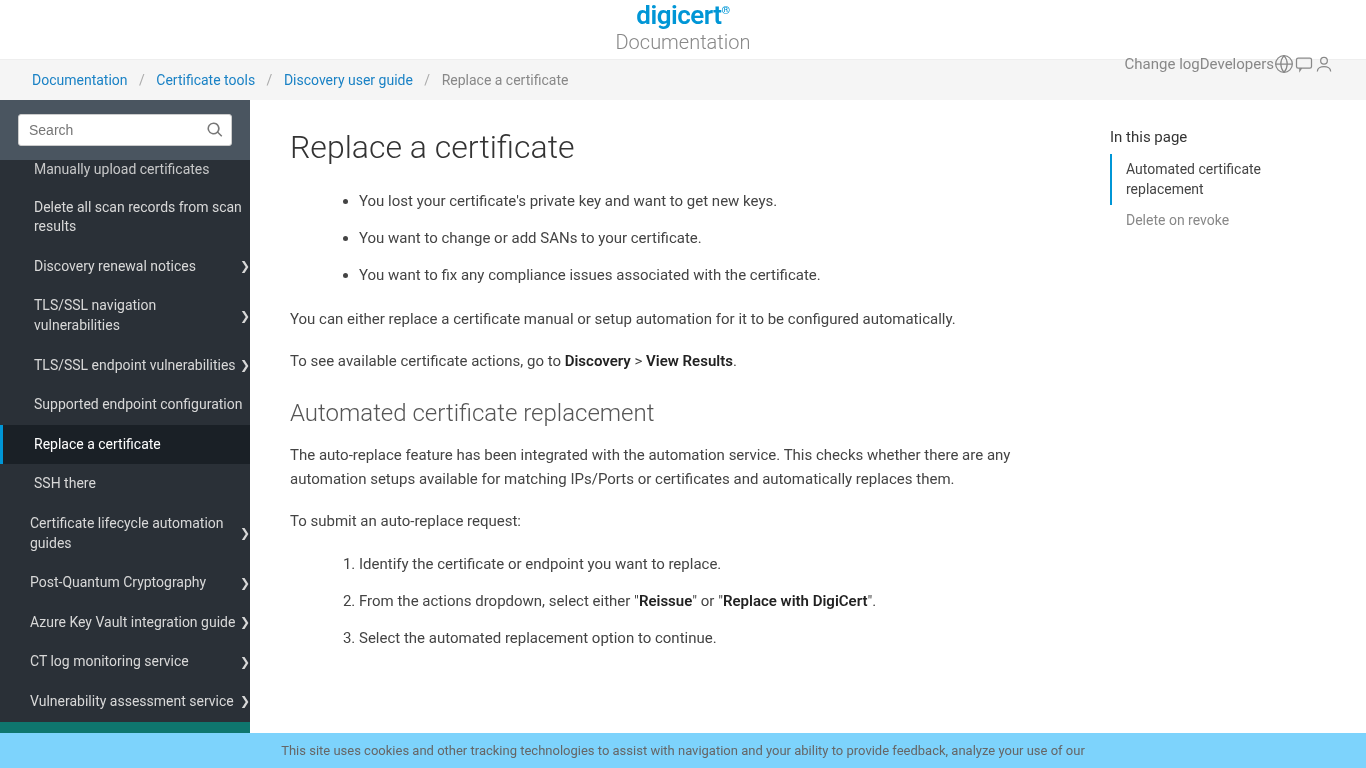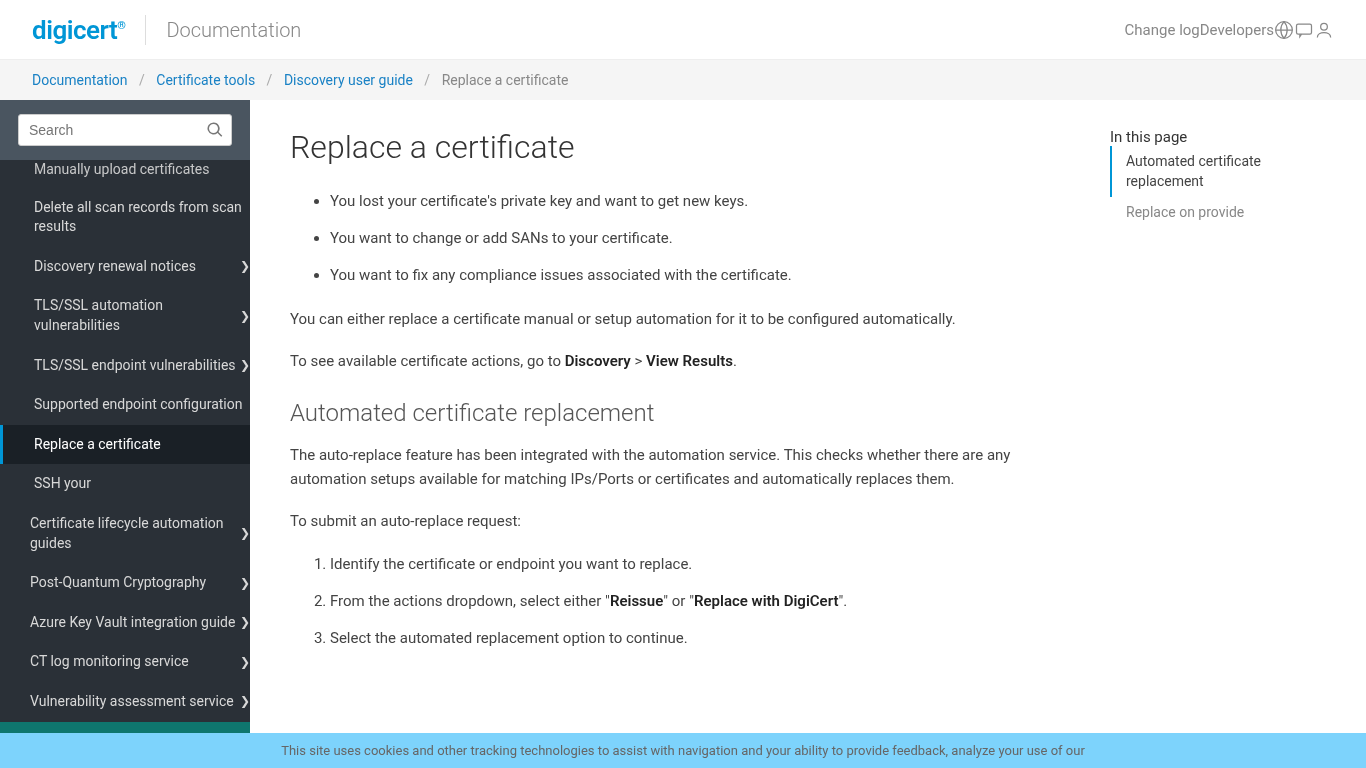--- a/index.html
+++ b/index.html
@@ -1,19 +1,19 @@
 <!DOCTYPE html>
 <html><head>
 <meta charset="utf-8">
 <style>
 * { margin: 0; padding: 0; box-sizing: border-box; }
 body { font-family: -apple-system, BlinkMacSystemFont, "Segoe UI", Roboto, Helvetica, Arial, sans-serif; font-size: 15px; color: #333; background: #fff; overflow: hidden; width: 1366px; height: 768px; }
 
 
-.header { height: 60px; display: flex; align-items: center; padding: 0 32px; border-bottom: 1px solid #eee; background: #fff; }
+.header { height: 60px; display: flex; align-items: center; padding: 0 32px; border-bottom: 1px solid #eee; background: #fff; flex-direction: column; }
 .logo { color: #0096d6; font-size: 26px; font-weight: 600; letter-spacing: -0.5px; }
 .logo-reg { font-size: 11px; vertical-align: super; }
 .header-divider { width: 1px; height: 30px; background: #ddd; margin: 0 20px; }
 .header-title { color: #888; font-size: 20px; font-weight: 300; }
 .header-right { margin-left: auto; display: flex; align-items: center; }
 .header-link { color: #888; font-size: 15px; text-decoration: none; cursor: pointer; }
 .header-icon { color: #888; cursor: pointer; display: flex; align-items: center; }
 
 
 .breadcrumb-bar { background: #f5f5f5; padding: 12px 32px; font-size: 14px; }
@@ -38,26 +38,26 @@
 .chevron { color: #d8d8d8; font-size: 12px; }
 .nav-section { padding: 12px 18px; color: #fff; font-size: 16px; background: #0f766e; }
 
 
 .content-wrap { flex: 1; display: flex; overflow-y: auto; }
 .main { flex: 1; padding: 28px 40px; max-width: 860px; }
 .main h1 { font-size: 32px; font-weight: 300; color: #333; margin-bottom: 22px; }
 .main h2 { font-size: 24px; font-weight: 300; color: #555; margin: 26px 0 16px; }
 .main p { color: #444; line-height: 1.6; margin-bottom: 18px; font-size: 15px; }
 .main ul, .main ol { margin: 0 0 18px 40px; color: #444; line-height: 1.8; font-size: 15px; }
-.main li { margin-bottom: 10px; }
+.main li { margin-bottom: 10px; margin-left: 29px; }
 .main b { font-weight: 600; color: #222; }
 
 
 .toc { width: 200px; padding: 28px 20px 0 0; flex-shrink: 0; }
-.toc-title { font-size: 15px; color: #333; margin-bottom: 0; font-weight: 400; }
+.toc-title { font-size: 15px; color: #333; margin-bottom: 8px; font-weight: 400; }
 .toc-item { display: block; padding: 6px 0 6px 14px; font-size: 14px; color: #888; text-decoration: none; border-left: 2px solid transparent; cursor: pointer; line-height: 1.4; }
 .toc-item.active { color: #444; border-left-color: #0096d6; }
 
 
 .cookie-bar { position: fixed; bottom: 0; left: 0; right: 0; background: #7dd3fc; padding: 10px 40px; font-size: 13px; color: #666; text-align: center; }
 
 svg { display: block; }
 </style>
 </head>
 <body>
@@ -118,35 +118,35 @@
           <span>Manually upload certificates</span>
         </div>
       <div class="nav-item sub">
           <span>Delete all scan records from scan results</span>
         </div>
       <div class="nav-item sub">
           <span>Discovery renewal notices</span>
           <span class="chevron">❯</span>
         </div>
       <div class="nav-item sub">
-          <span>TLS/SSL automation vulnerabilities</span>
+          <span>TLS/SSL navigation vulnerabilities</span>
           <span class="chevron">❯</span>
         </div>
       <div class="nav-item sub">
           <span>TLS/SSL endpoint vulnerabilities</span>
           <span class="chevron">❯</span>
         </div>
       <div class="nav-item sub">
           <span>Supported endpoint configuration</span>
         </div>
       <div class="nav-item sub active">
           <span>Replace a certificate</span>
         </div>
       <div class="nav-item sub">
-          <span>SSH your</span>
+          <span>SSH there</span>
         </div>
       <div class="nav-item">
           <span>Certificate lifecycle automation guides</span>
           <span class="chevron">❯</span>
         </div>
       <div class="nav-item">
           <span>Post-Quantum Cryptography</span>
           <span class="chevron">❯</span>
         </div>
       <div class="nav-item">
@@ -186,18 +186,18 @@
           <span>From the actions dropdown, select either "</span><b>Reissue</b><span>" or "</span><b>Replace with DigiCert</b><span>".</span>
         </li>
         <li>Select the automated replacement option to continue.</li>
       </ol>
 
     </div>
 
     <div class="toc">
       <div class="toc-title">In this page</div>
       <a class="toc-item active">Automated certificate replacement</a>
-      <a class="toc-item">Replace on provide</a>
+      <a class="toc-item">Delete on revoke</a>
     </div>
   </div>
 </div>
 
 <div class="cookie-bar">This site uses cookies and other tracking technologies to assist with navigation and your ability to provide feedback, analyze your use of our</div>
 
 </body></html>

